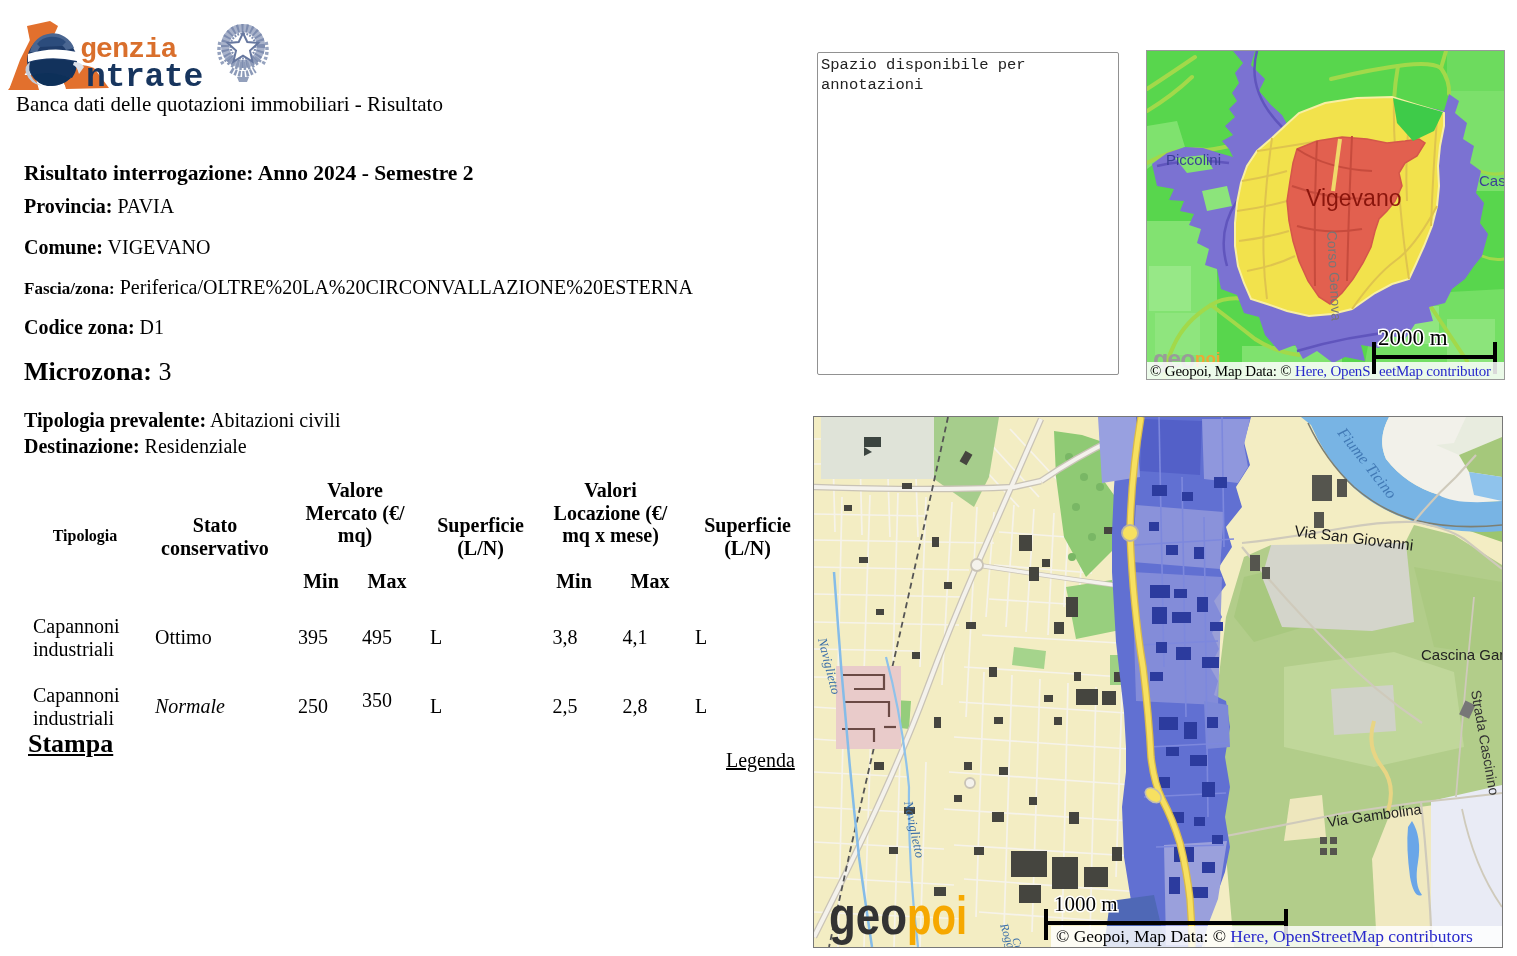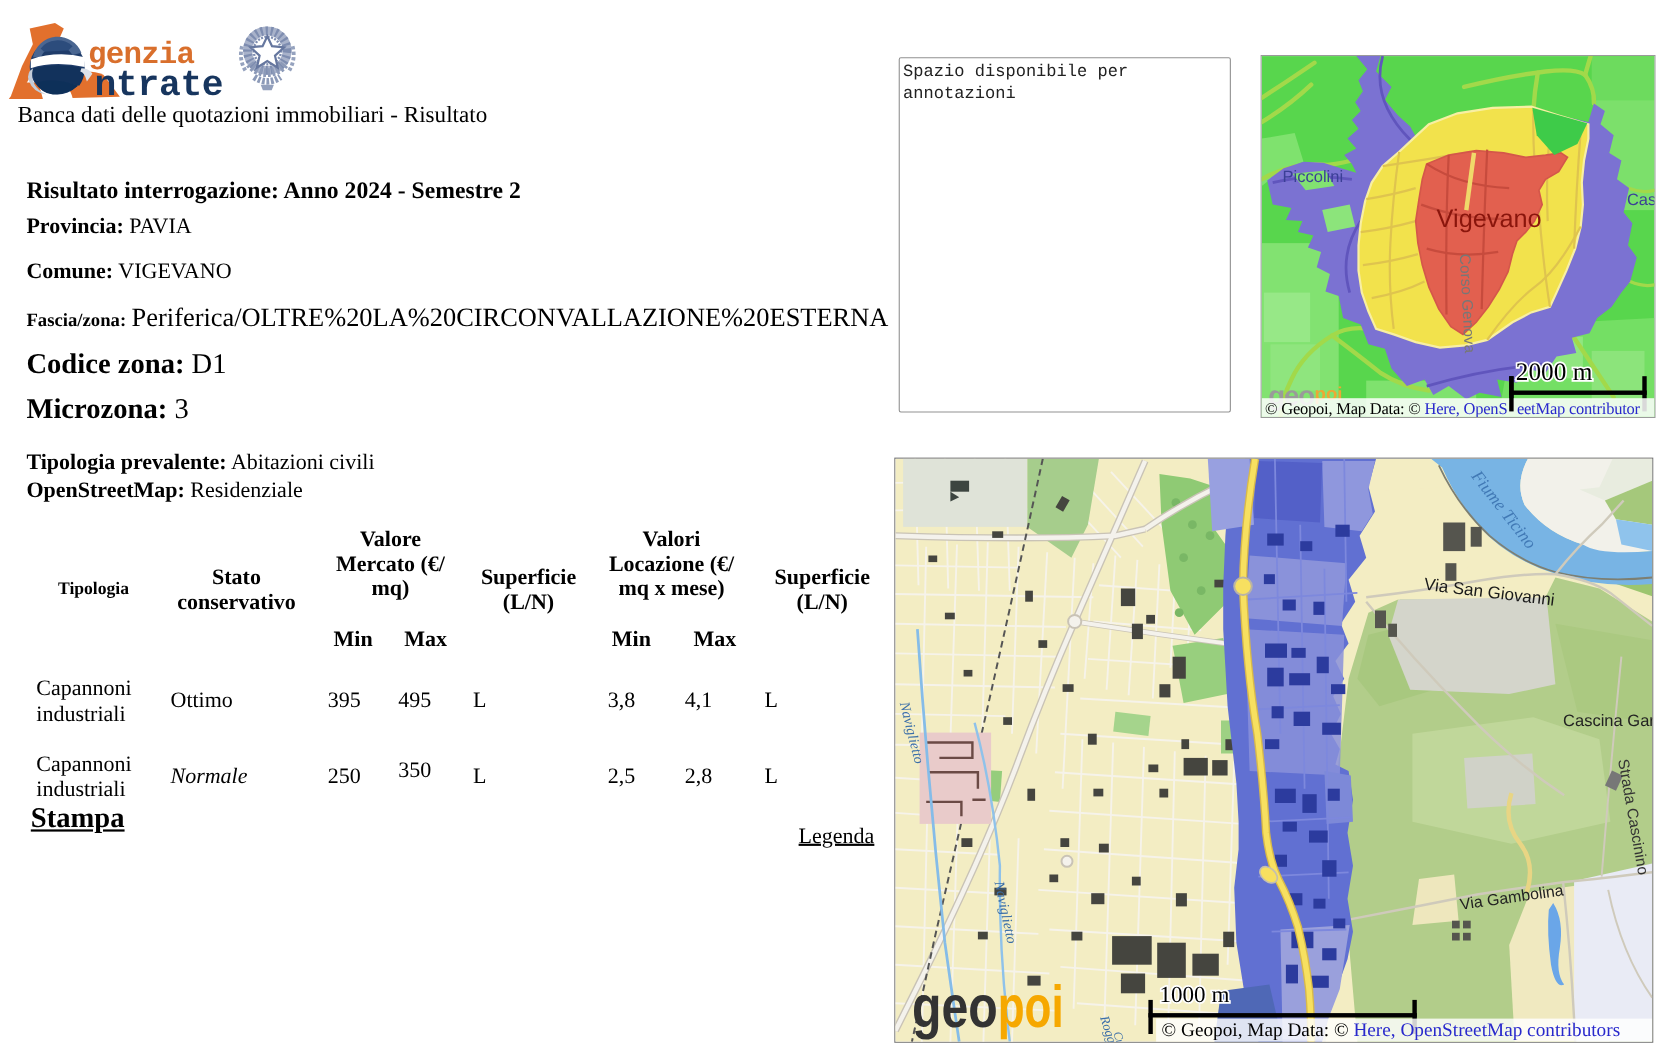--- a/index.html
+++ b/index.html
@@ -51,25 +51,25 @@
   </g>
   <path d="M243,33 l4.3,9 11,1 -8.3,7.6 2.5,11 -9.5,-6 -9.5,6 2.5,-11 -8.3,-7.6 11,-1 Z" fill="#fff" stroke="#66779f" stroke-width="2"></path>
   <path d="M237,77 l12,0 -2,5 -8,0 Z" fill="#93a0bc"></path>
 </svg>
 
 <div class="abs" style="left:16px;top:92px;font-size:21px;">Banca dati delle quotazioni immobiliari - Risultato</div>
 
 <div class="abs" style="left:24px;top:161px;font-size:21.5px;font-weight:bold;">Risultato interrogazione: Anno 2024 - Semestre 2</div>
 <div class="abs" style="left:24px;top:195px;font-size:20px;"><span class="lbl">Provincia:</span> PAVIA</div>
 <div class="abs" style="left:24px;top:236px;font-size:20px;"><span class="lbl">Comune:</span> VIGEVANO</div>
-<div class="abs" style="left:24px;top:276px;font-size:20px;"><span class="lbl" style="font-size:17px;">Fascia/zona:</span> <span style="font-size:24px;">Periferica/OLTRE%20LA%20CIRCONVALLAZIONE%20ESTERNA</span></div>
-<div class="abs" style="left:24px;top:316px;font-size:26px;"><span class="lbl">Codice zona:</span> D1</div>
+<div class="abs" style="left:24px;top:276px;font-size:20px;"><span class="lbl" style="font-size:17px;">Fascia/zona:</span> <span style="font-size:20px;">Periferica/OLTRE%20LA%20CIRCONVALLAZIONE%20ESTERNA</span></div>
+<div class="abs" style="left:24px;top:316px;font-size:20px;"><span class="lbl">Codice zona:</span> D1</div>
 <div class="abs" style="left:24px;top:357px;font-size:26px;"><span class="lbl">Microzona:</span> 3</div>
 <div class="abs" style="left:24px;top:397px;font-size:20px;margin-top:12px;"><span class="lbl">Tipologia prevalente:</span> Abitazioni civili</div>
-<div class="abs" style="left:24px;top:435px;font-size:20px;"><span class="lbl">OpenStreetMap:</span> Residenziale</div>
+<div class="abs" style="left:24px;top:435px;font-size:20px;"><span class="lbl">Destinazione:</span> Residenziale</div>
 
 <div class="abs c" style="left:25px;width:120px;top:527px;font-size:16px;font-weight:bold;">Tipologia</div>
 <div class="abs c" style="left:150px;width:130px;top:514px;font-size:20px;font-weight:bold;line-height:22.5px;">Stato<br>conservativo</div>
 <div class="abs c" style="left:295px;width:120px;top:479px;font-size:20px;font-weight:bold;line-height:22.5px;">Valore<br>Mercato (€/<br>mq)</div>
 <div class="abs c" style="left:428px;width:105px;top:514px;font-size:20px;font-weight:bold;line-height:22.5px;">Superficie<br>(L/N)</div>
 <div class="abs c" style="left:548px;width:125px;top:479px;font-size:20px;font-weight:bold;line-height:22.5px;">Valori<br>Locazione (€/<br>mq x mese)</div>
 <div class="abs c" style="left:695px;width:105px;top:514px;font-size:20px;font-weight:bold;line-height:22.5px;">Superficie<br>(L/N)</div>
 
 <div class="abs c" style="left:290px;width:62px;top:570px;font-size:20px;font-weight:bold;">Min</div>
 <div class="abs c" style="left:356px;width:62px;top:570px;font-size:20px;font-weight:bold;">Max</div>

